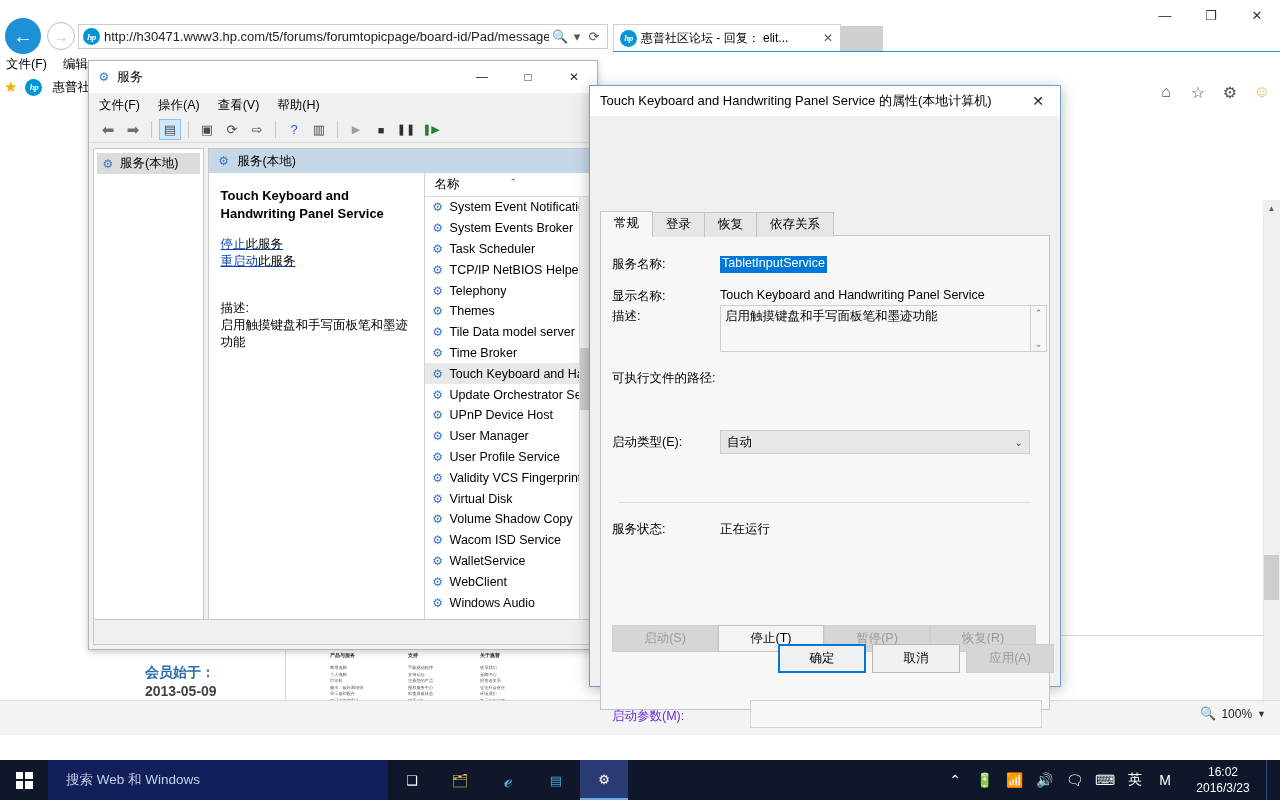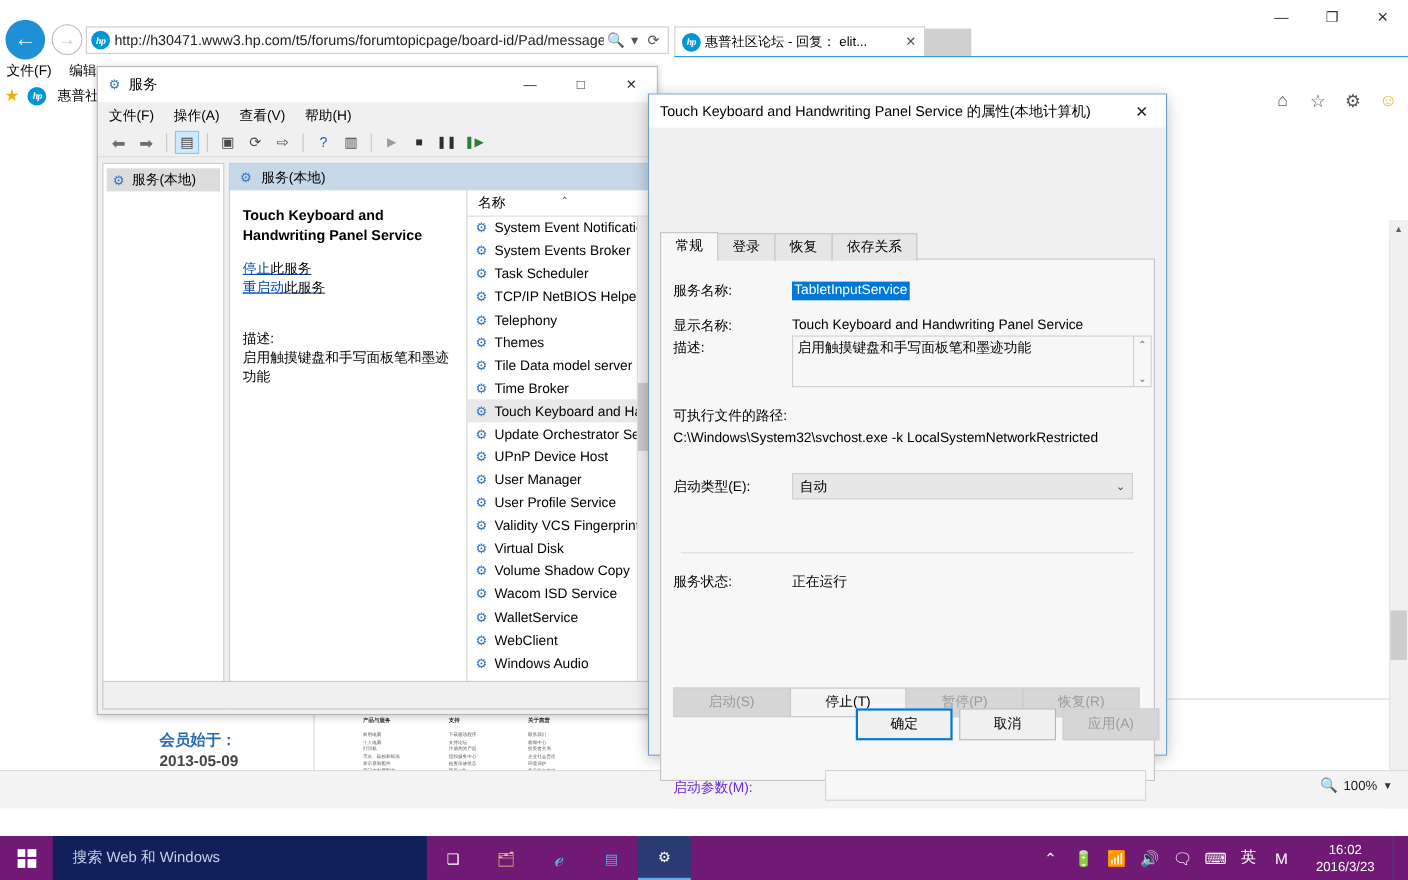--- a/index.html
+++ b/index.html
@@ -134,21 +134,21 @@
   .sbtn.enabled { background:#f4f4f4; border:1px solid #c2c2c2; color:#000; }
   #param-input { position:absolute; left:149px; top:464px; width:292px; height:28px; background:#f7f7f7;
                  border:1px solid #d4d4d4; }
   .dbtn { position:absolute; top:643px; width:88px; height:29px; font-size:12.5px; display:flex;
           align-items:center; justify-content:center; background:#f0f0f0; border:1px solid #b6b6b6; }
   #btn-ok { left:777px; background:#f0f0f0; border:2px solid #0078d7; }
   #btn-cancel { left:871px;text-align:center; }
   #btn-apply { left:965px; background:#d6d6d6; border:1px solid #cfcfcf; color:#9a9a9a; }
 
   
-  #taskbar { position:absolute; left:0; top:760px; width:1280px; height:40px; background:#701a75; display:flex; align-items:center; }
+  #taskbar { position:absolute; left:0; top:760px; width:1280px; height:40px; background:#0f172a; display:flex; align-items:center; }
   #start { width:48px; height:40px; display:flex; align-items:center; justify-content:center; }
   #start .logo { width:17px; height:17px; display:grid; grid-template-columns:1fr 1fr; grid-template-rows:1fr 1fr; gap:2px; }
   #start .logo i { background:#fff; display:block; }
   #search-box { width:340px; height:40px; background:#11205a; display:flex; align-items:center; padding-left:18px;
                 color:#c9cfe8; font-size:13.5px; }
   .tbicon { width:48px; height:40px; display:flex; align-items:center; justify-content:center; color:#fff; }
   .tbicon.active { background:#2a3a72; border-bottom:2px solid #6aa9e8; }
   #tray { margin-left:auto; display:flex; align-items:center; gap:0px; padding-right:6px; }
   .tray-i { width:30px; height:40px; display:flex; align-items:center; justify-content:center; color:#fff; font-size:14px; }
   #clock { width:86px; text-align:center; color:#fff; font-size:12px; line-height:1.35; }
@@ -460,23 +460,20 @@
     </div>
     <div id="desc-box">启用触摸键盘和手写面板笔和墨迹功能</div>
     <div id="desc-sb">
       <span>⌃</span>
       <span>⌄</span>
     </div>
 
     <div class="frow" style="left:11px; top:134px;">
       <span>可执行文件的路径:</span>
     </div>
-    <div class="frow" style="left:11px; top:155px;">
-      <span>C:\Windows\System32\svchost.exe -k LocalSystemNetworkRestricted</span>
-    </div>
 
     <div class="frow" style="left:11px; top:198px;">
       <span class="flabel">启动类型(E):</span>
     </div>
     <div id="combo">
       <span>自动</span>
       <span class="car">⌄</span>
     </div>
 
     <div id="hr1"></div>

